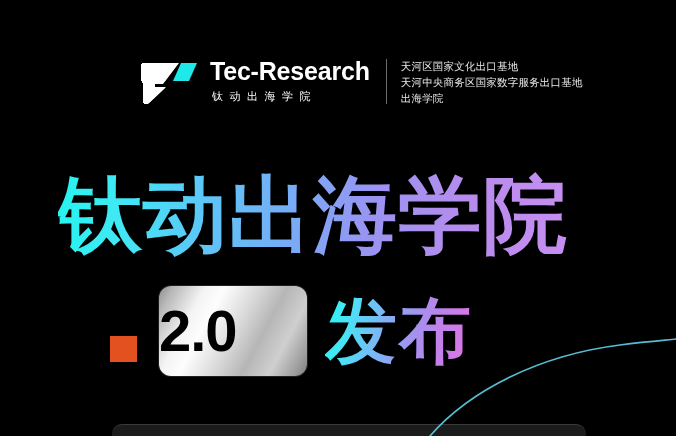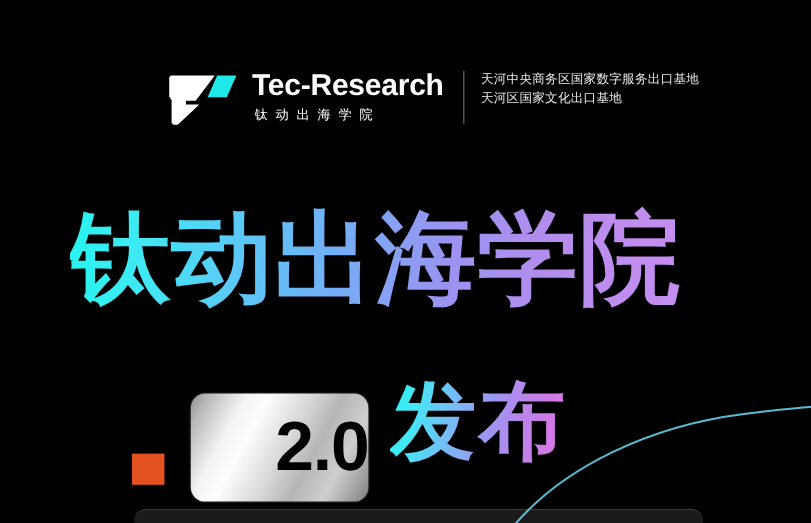--- a/index.html
+++ b/index.html
@@ -156,24 +156,23 @@
         #b9b9b9 8%,
         #f4f4f4 24%,
         #fdfdfd 34%,
         #d8d8d8 52%,
         #b6b6b6 66%,
         #cfcfcf 80%,
         #9d9d9d 93%,
         #7e7e7e 100%);
     display: flex;
     align-items: center;
-    justify-content: flex-end;
+    justify-content: flex-start;
     flex: none;
     box-shadow: 0 0 0 1px rgba(255,255,255,0.12);
-    margin-top: 42px;
   }
   .version-text {
     color: #000000;
     font-size: 58px;
     font-weight: bold;
     line-height: 58px;
     letter-spacing: -1px;
   }
   .release-word {
     margin-left: 18px;
@@ -221,22 +220,23 @@
     </div>
 
     <div class="brand-block">
       <div class="brand-name">Tec-Research</div>
       <div class="brand-cn">钛动出海学院</div>
     </div>
 
     <div class="divider"></div>
 
     <div class="sub-lines">
+      <div class="sub-line">天河区国家文化出口基地</div>
       <div class="sub-line">天河中央商务区国家数字服务出口基地</div>
-      <div class="sub-line">天河区国家文化出口基地</div>
+      <div class="sub-line">出海学院</div>
     </div>
   </div>
 
   <div class="headline">钛动出海学院</div>
 
   <div class="version-row">
     <div class="orange-square"></div>
 
     <div class="version-badge">
       <span class="version-text">2.0</span>

